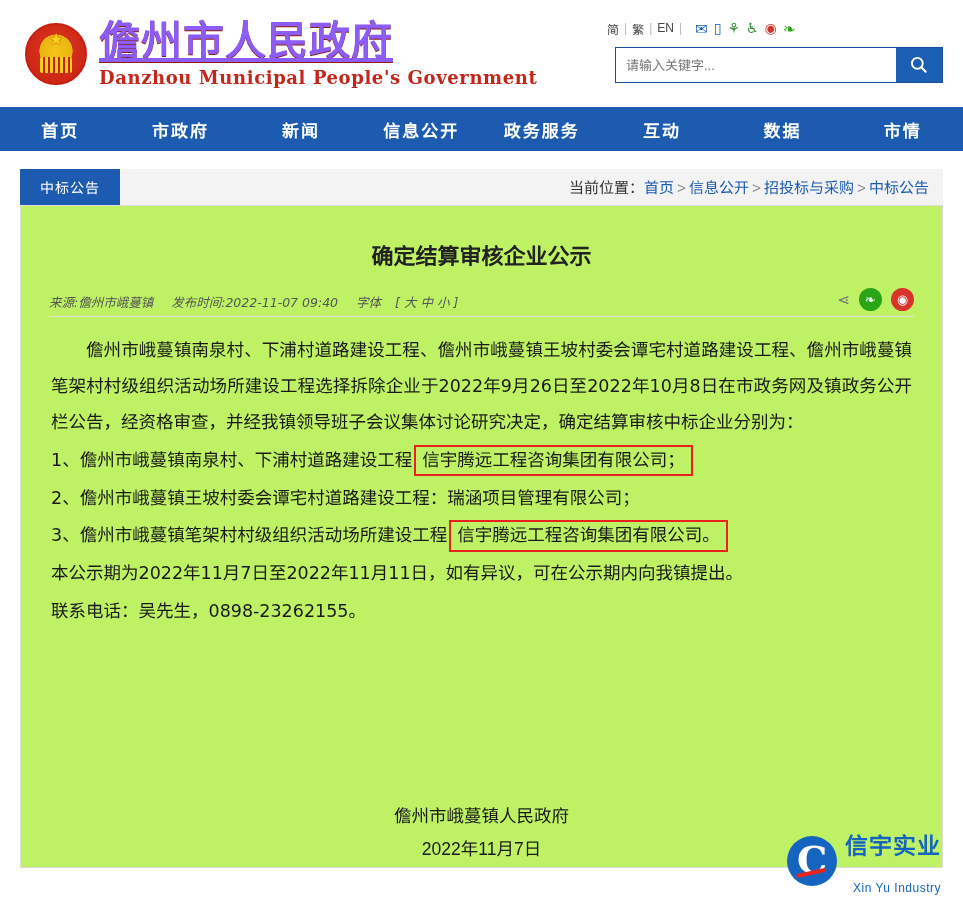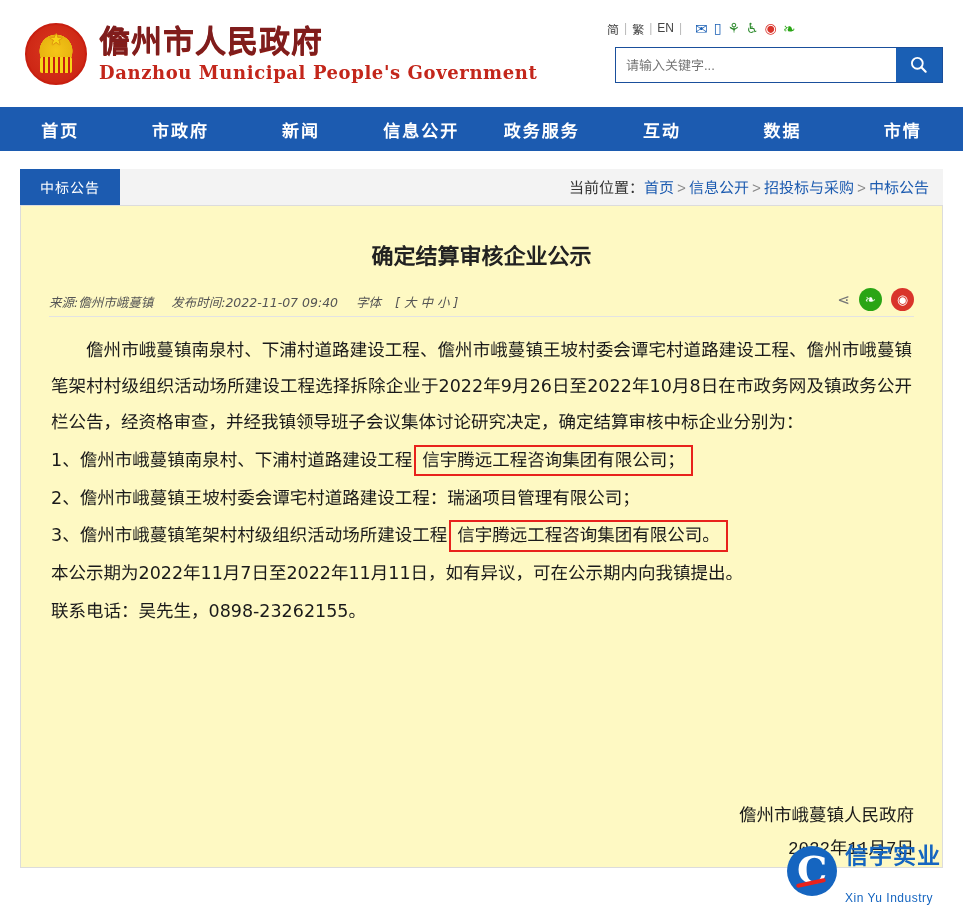--- a/index.html
+++ b/index.html
@@ -35,23 +35,24 @@
   }
   .emblem::after {
     content: "";
     position: absolute; left: 13px; right: 13px; bottom: 10px; height: 16px;
     background: repeating-linear-gradient(90deg,#f7d417 0 3px, #c81f10 3px 5px);
     border-radius: 2px;
   }
   .brand-text { line-height: 1; }
   .brand-cn {
     font-family: "DejaVu Serif", "Liberation Serif", serif;
-    font-size: 31px; font-weight: bold; color: #7f1d1d;
+    font-size: 41px; font-weight: bold; color: #8b5cf6;
     letter-spacing: 1px;
     text-shadow: 0 1px 0 #8e1a10;
+    text-decoration: underline;
   }
   .brand-en {
     margin-top: 7px;
     font-family: "DejaVu Serif", "Liberation Serif", serif;
     font-size: 18px; font-weight: bold; color: #c3261b;
     letter-spacing: 0.6px;
   }
 
   .header-right {
     position: absolute; right: 20px; top: 18px; width: 336px;
@@ -94,21 +95,21 @@
   .nav ul { list-style: none; margin: 0; padding: 0; display: flex; width: 100%; }
   .nav li {
     flex: 1; text-align: center; color: #fff;
     font-size: 17px; font-weight: bold; letter-spacing: 2px;
     cursor: pointer;
     font-family: "DejaVu Sans", "Liberation Sans", sans-serif;
   }
 
   
   .content-wrap { padding: 18px 20px 0 20px; }
-  .card { border: 1px solid #dcdcdc; background: #fef9c3; }
+  .card { border: 1px solid #dcdcdc; background: #bef264; }
 
   .crumbbar {
     height: 36px; background: #f3f3f3;
     display: flex; align-items: center; justify-content: space-between;
     position: relative;
   }
   .col-tag {
     background: #1c5bb0; color: #fff; font-size: 14px;
     height: 36px; min-width: 100px; padding: 0 14px;
     display: flex; align-items: center; justify-content: center;
@@ -160,29 +161,29 @@
   .p-indent { text-indent: 2em; text-align: justify; }
   .hl {
     border: 2px solid #e8221c;
     padding: 1px 6px;
     display: inline-block;
     line-height: 1.45;
     margin: 0 2px;
   }
   .signature {
     margin-top: 170px;
-    text-align: right;
-    font-family: Liberation Mono, monospace;
+    text-align: center;
+    font-family: Liberation Sans, sans-serif;
     font-size: 17.5px; color: #1a1a1a; line-height: 1.9;
   }
 
   
   .corner-logo {
-    position: absolute; right: 22px; bottom: 10px;
-    display: flex; align-items: center; gap: 8px;
+    position: absolute; right: 22px; bottom: 20px;
+    display: flex; align-items: center; gap: 8px; text-align: right;
   }
   .corner-logo .mark {
     width: 50px; height: 50px; border-radius: 50%;
     background: #1565c0; position: relative; flex: none;
     display: flex; align-items: center; justify-content: center;
   }
   .corner-logo .mark::before {
     content: "C";
     font-family: "DejaVu Serif", serif;
     font-size: 38px; font-weight: bold; color: #fff; line-height: 1;

